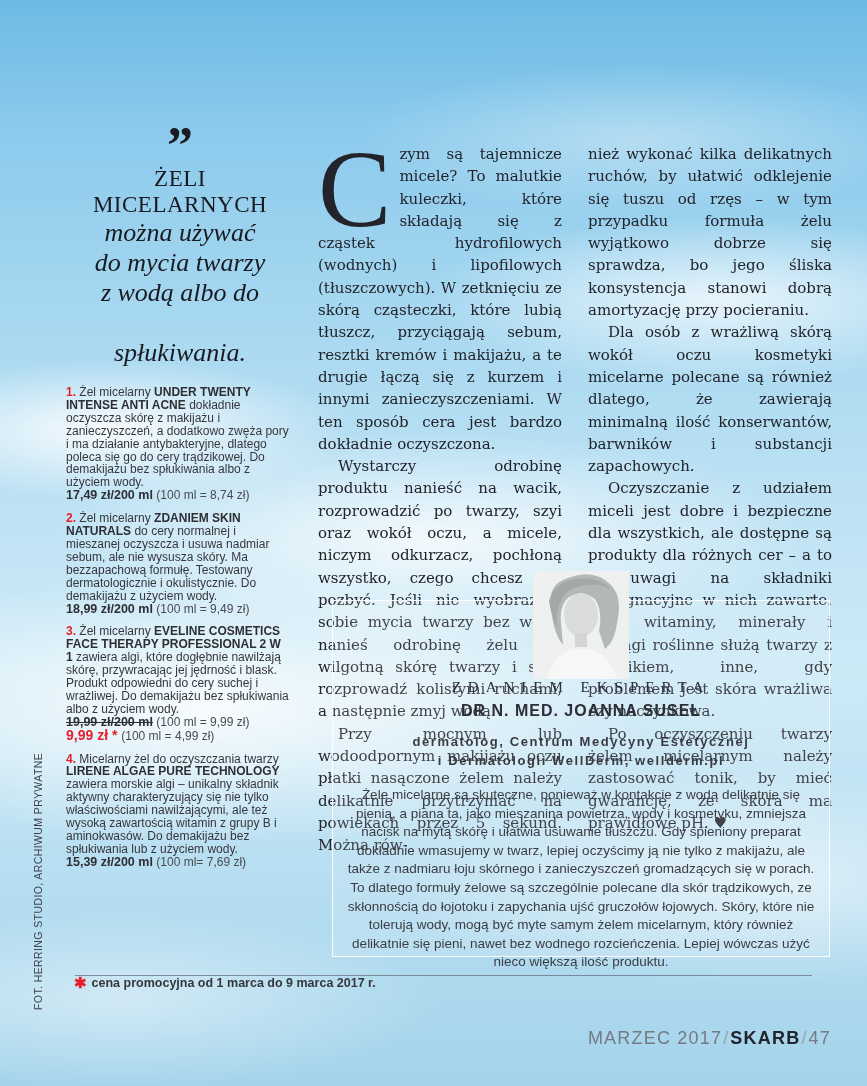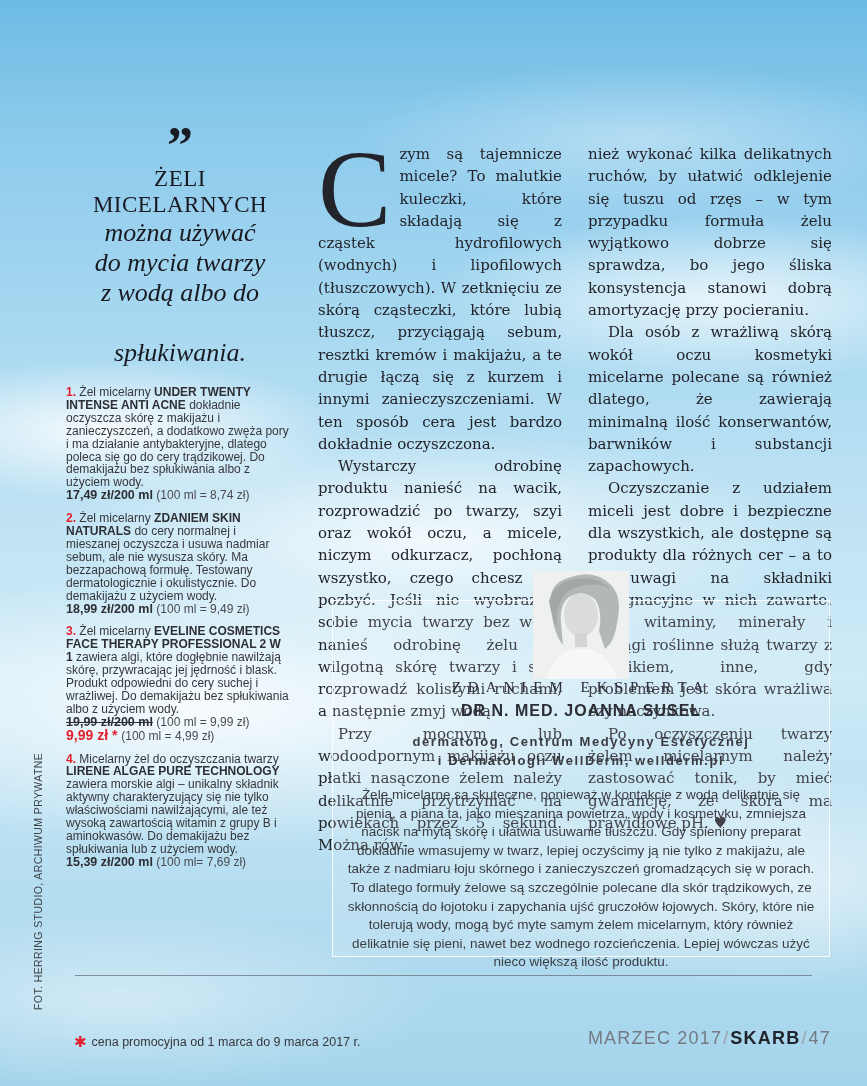--- a/index.html
+++ b/index.html
@@ -44,21 +44,21 @@
   
   .expert{position:absolute;left:332px;top:600px;width:498px;height:357px;border:1px solid rgba(255,255,255,.9);
     background:rgba(255,255,255,.14);box-sizing:border-box;text-align:center;color:#33343a;}
   .expert-photo{position:absolute;top:-30px;left:50%;transform:translateX(-50%);width:96px;height:108px;}
   .exp-eyebrow{font-family:"Liberation Serif",serif;font-size:15px;letter-spacing:7px;margin-top:78px;color:#2c2d35;}
   .exp-name{font-weight:700;font-size:16px;letter-spacing:1px;margin-top:6px;color:#2c2d35;}
   .exp-role{font-size:13px;font-weight:700;letter-spacing:1.6px;line-height:19px;margin-top:12px;color:#3a3b41;}
   .exp-text{font-size:13.5px;line-height:18.6px;margin:16px 14px 12px 14px;color:#3c3d43;}
   
   .rule{position:absolute;left:75px;top:975px;width:737px;height:1px;background:#66707c;opacity:.75;}
-  .promo-note{position:absolute;left:74px;top:1033px;font-size:12.5px;font-weight:400;color:#36373c;text-align:right;}
+  .promo-note{position:absolute;left:74px;top:974px;font-size:12.5px;font-weight:700;color:#36373c;text-align:right;}
   .promo-note .ast{color:#e41e2d;font-size:15px;vertical-align:-1px;margin-right:5px;}
   .pageinfo{position:absolute;right:36px;top:1028px;font-size:18px;letter-spacing:1.2px;color:#757a83;}
   .pageinfo .mag{color:#22242c;font-weight:700;}
   .pageinfo .sl{color:#9aa0a8;padding:0 1px;}
   .photo-credit{position:absolute;left:32px;top:765px;height:245px;writing-mode:vertical-rl;transform:rotate(180deg);
     font-size:10.5px;letter-spacing:.4px;color:#3e4349;white-space:nowrap;}
 </style>
 </head>
 <body>
 

